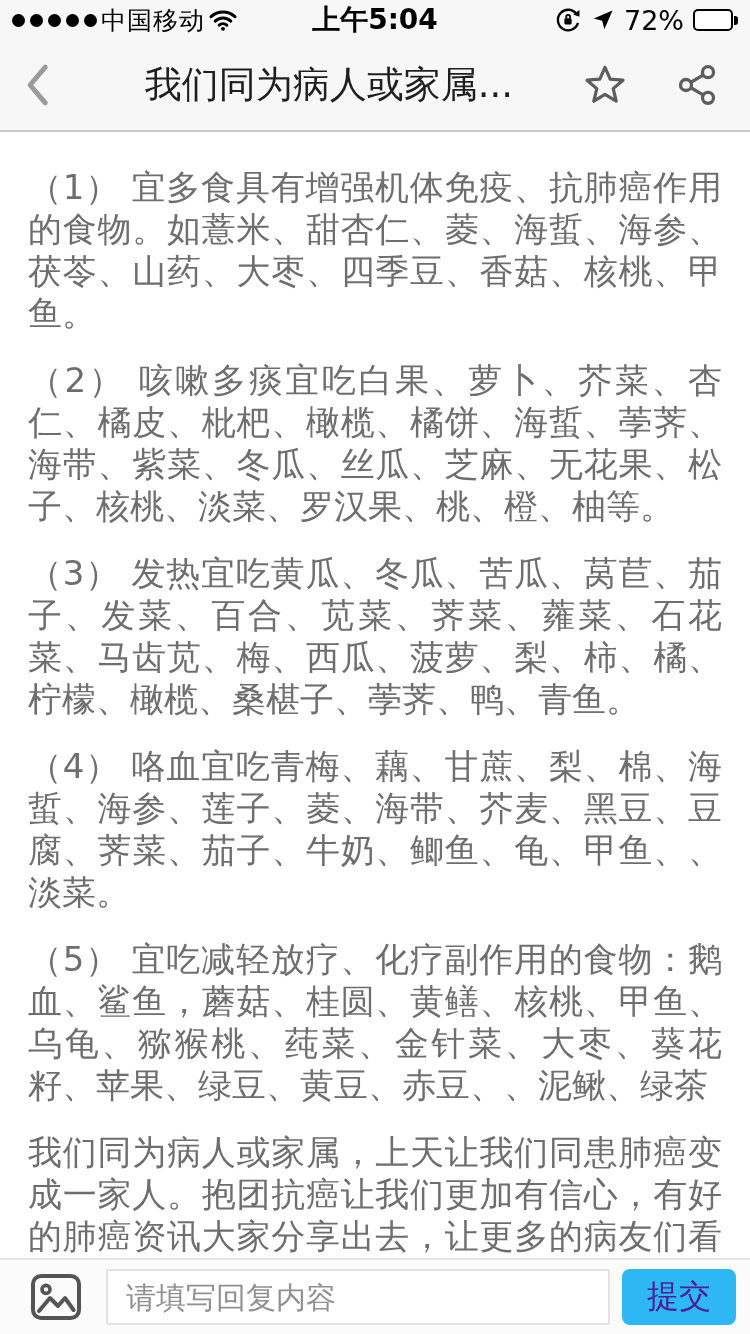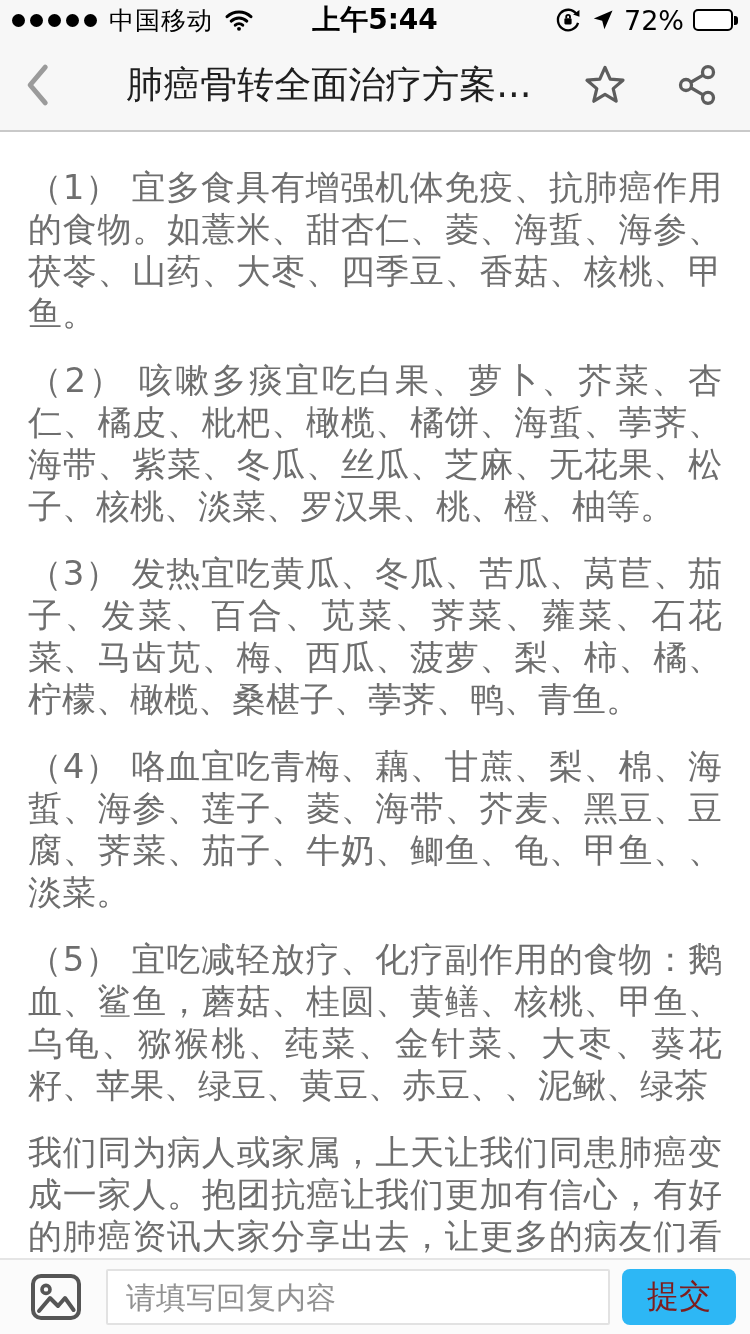--- a/index.html
+++ b/index.html
@@ -17,21 +17,21 @@
   
   .status-bar {
     position: absolute; top: 0; left: 0; right: 0;
     height: 40px;
     background: #f7f7f7;
     display: flex; align-items: center;
     padding: 0 12px;
     color: #000;
     font-size: 26px;
   }
-  .sb-left { display: flex; align-items: center; gap: 12px; }
+  .sb-left { display: flex; align-items: center; gap: 4px; }
   .signal-dots { display: flex; gap: 5px; align-items: center; }
   .signal-dots .dot { width: 13px; height: 13px; border-radius: 50%; background: #000; }
   .carrier { font-size: 25px; letter-spacing: 1px; }
   .sb-center {
     position: absolute; left: 0; right: 0; text-align: center;
     font-size: 28px; font-weight: 600; pointer-events: none;
   }
   .sb-right { margin-left: auto; display: flex; align-items: center; gap: 9px; }
   .battery-pct { font-size: 27px; }
   .battery { display: flex; align-items: center; }
@@ -104,21 +104,21 @@
     padding: 0 18px;
     outline: none;
     border-radius: 2px;
     font-family: "DejaVu Sans", "Liberation Sans", sans-serif;
   }
   .reply-input::placeholder { color: #919191; }
   .submit-btn {
     margin-left: 12px;
     width: 114px; height: 56px;
     background: #2db7f5;
-    color: #7f1d1d;
+    color: #4c1d95;
     font-size: 32px;
     border: none; border-radius: 8px;
     display: flex; align-items: center; justify-content: center;
     cursor: pointer;
     font-family: "DejaVu Sans", "Liberation Sans", sans-serif;
   }
 </style>
 </head>
 <body>
 
@@ -136,21 +136,21 @@
       <span class="carrier">中国移动</span>
       <span style="display:flex;">
         <svg width="28" height="24" viewBox="0 0 24 20" fill="none">
           <path d="M1.8 7.2a15 15 0 0 1 20.4 0" stroke="#000" stroke-width="2.6" stroke-linecap="round"></path>
           <path d="M5.3 10.9a9.8 9.8 0 0 1 13.4 0" stroke="#000" stroke-width="2.6" stroke-linecap="round"></path>
           <path d="M8.8 14.4a4.8 4.8 0 0 1 6.4 0" stroke="#000" stroke-width="2.6" stroke-linecap="round"></path>
           <circle cx="12" cy="17.6" r="1.7" fill="#000"></circle>
         </svg>
       </span>
     </div>
-    <div class="sb-center">上午5:44</div>
+    <div class="sb-center">上午5:04</div>
     <div class="sb-right">
       <span style="display:flex;">
         <svg width="28" height="28" viewBox="0 0 24 24" fill="none">
           <path d="M20.6 14.5A8.8 8.8 0 1 1 19.4 7" stroke="#000" stroke-width="2"></path>
           <polygon points="21.8,3.5 21.8,9.2 16.4,7.2" fill="#000"></polygon>
           <rect x="8.9" y="10.6" width="6.2" height="5.2" rx="1" fill="#000"></rect>
           <path d="M10.5 10.6V9.2a1.6 1.6 0 0 1 3.2 0v1.4" stroke="#000" stroke-width="1.6"></path>
         </svg>
       </span>
       <span style="display:flex;">
@@ -167,21 +167,21 @@
   </div>
 
   <div class="nav-bar">
     <div class="back-btn">
       <span style="display:flex;">
         <svg width="30" height="44" viewBox="0 0 20 32" fill="none">
           <path d="M16 3 L5 16 L16 29" stroke="#9b9b9b" stroke-width="3.6" stroke-linecap="round" stroke-linejoin="round"></path>
         </svg>
       </span>
     </div>
-    <div class="nav-title">肺癌骨转全面治疗方案...</div>
+    <div class="nav-title">我们同为病人或家属...</div>
     <div class="nav-actions">
       <div class="nav-icon-btn">
         <span style="display:flex;">
           <svg width="48" height="48" viewBox="0 0 24 24" fill="none">
             <path d="M12 3.2 L14.6 9.1 L21 9.6 L16.1 13.8 L17.6 20.1 L12 16.7 L6.4 20.1 L7.9 13.8 L3 9.6 L9.4 9.1 Z" stroke="#5d5d5d" stroke-width="1.6" stroke-linejoin="round"></path>
           </svg>
         </span>
       </div>
       <div class="nav-icon-btn">
         <span style="display:flex;">

